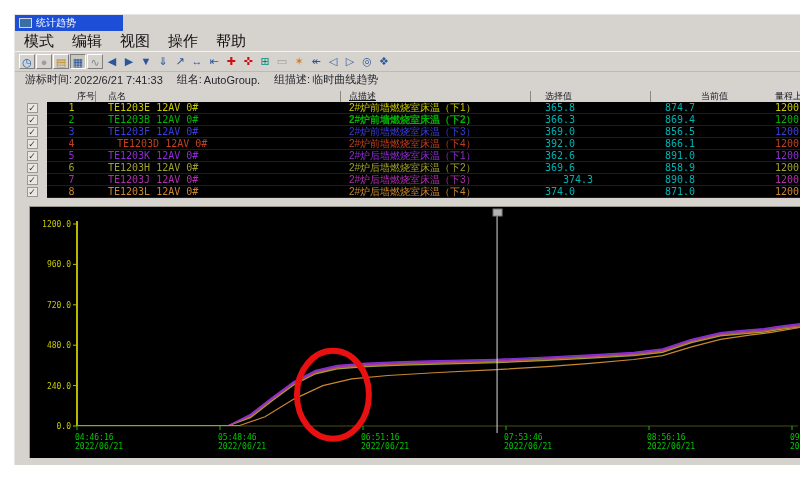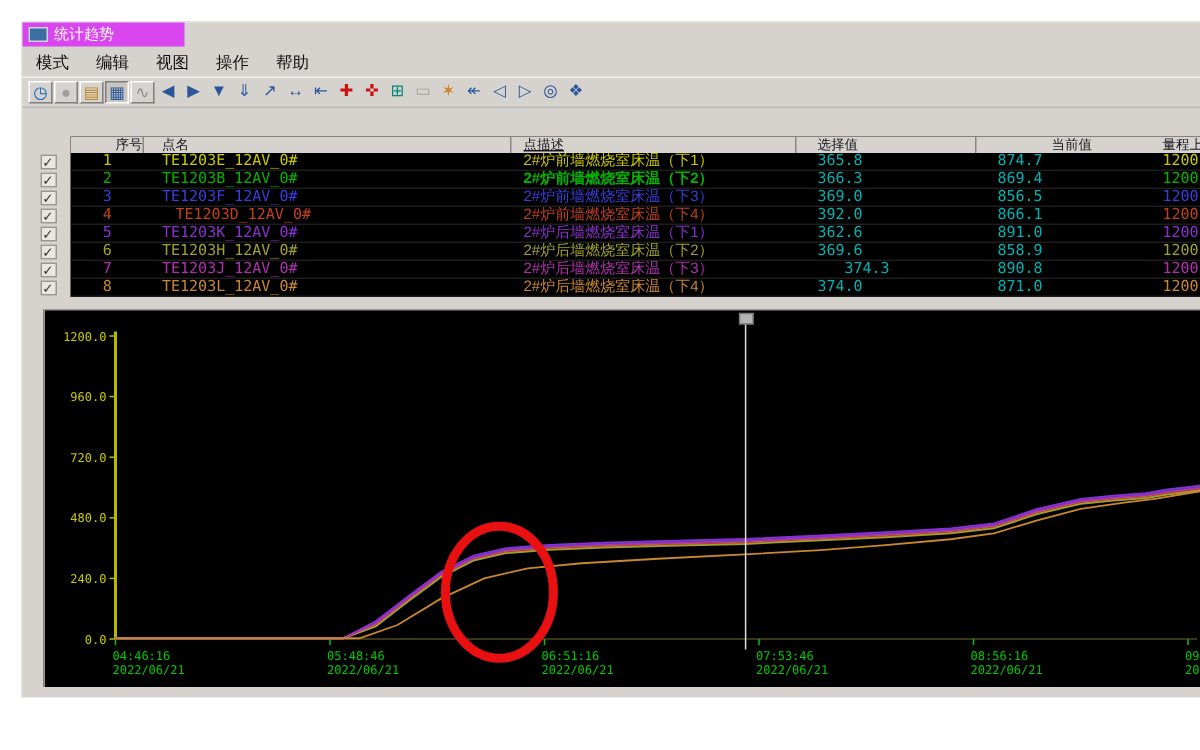--- a/index.html
+++ b/index.html
@@ -3,26 +3,26 @@
 <meta charset="utf-8">
 <style>
   html,body{margin:0;padding:0;}
   body{
     width:800px;height:500px;background:#ffffff;position:relative;overflow:hidden;
     font-family:"Liberation Sans","DejaVu Sans",sans-serif;
   }
   .window{position:absolute;left:14px;top:14px;width:786px;height:450px;background:#d6d3ce;
     border-left:1px solid #e8e6e2;border-top:1px solid #e8e6e2;}
   
-  .titlebar{position:absolute;left:0;top:0;width:104px;height:16px;background:#d946ef;color:#fff;
+  .titlebar{position:absolute;left:0;top:0;width:104px;height:16px;background:#1d4ed8;color:#fff;
     display:flex;align-items:center;gap:4px;padding-left:4px;font-size:10px;white-space:nowrap;overflow:hidden;}
   .appicon{width:11px;height:8px;background:#3a6ea5;border:1px solid #cfd6e4;display:inline-block;}
   
   .menubar{position:absolute;left:0;top:17px;width:100%;height:18px;display:flex;align-items:center;
-    font-size:11px;color:#111;background:#d6d3ce;}
+    font-size:15px;color:#111;background:#d6d3ce;}
   .mitem{padding:1px 9px;cursor:default;}
   
   .toolbar{position:absolute;left:0;top:36px;width:100%;height:19px;display:flex;align-items:center;
     padding-left:4px;background:#d6d3ce;border-top:1px solid #f2f1ee;border-bottom:1px solid #bdbab4;}
   .tbtn{width:16px;height:15px;margin-right:1px;text-align:center;font-size:11px;line-height:15px;
     box-sizing:border-box;cursor:default;}
   .tbtn.raised{border:1px solid;border-color:#ffffff #7f7f7f #7f7f7f #ffffff;background:#d6d3ce;}
   .tbtn.pressed{border-color:#7f7f7f #ffffff #ffffff #7f7f7f;background:#c9c6c0;}
   
   .statusline{position:absolute;left:10px;top:56px;width:770px;height:17px;font-size:11px;color:#26262e;
@@ -86,20 +86,28 @@
       <div class="tbtn" style="color: rgb(0, 137, 123);">⊞</div>
       <div class="tbtn" style="color: rgb(158, 158, 158);">▭</div>
       <div class="tbtn" style="color: rgb(208, 128, 32);">✶</div>
       <div class="tbtn" style="color: rgb(43, 87, 154);">↞</div>
       <div class="tbtn" style="color: rgb(43, 87, 154);">◁</div>
       <div class="tbtn" style="color: rgb(43, 87, 154);">▷</div>
       <div class="tbtn" style="color: rgb(43, 87, 154);">◎</div>
       <div class="tbtn" style="color: rgb(43, 87, 154);">❖</div>
     </div>
 
+  <div class="statusline">
+    <span class="lab">游标时间:</span>
+    <span class="val">2022/6/21 7:41:33</span>
+    <span class="lab">组名:</span>
+    <span class="val">AutoGroup.</span>
+    <span class="lab">组描述:</span>
+    <span class="val">临时曲线趋势</span>
+  </div>
 
   <div class="gutter">
       <div class="hd"></div>
       <div class="chkrow">
         <div class="chkbox">✓</div>
       </div>
       <div class="chkrow">
         <div class="chkbox">✓</div>
       </div>
       <div class="chkrow">

